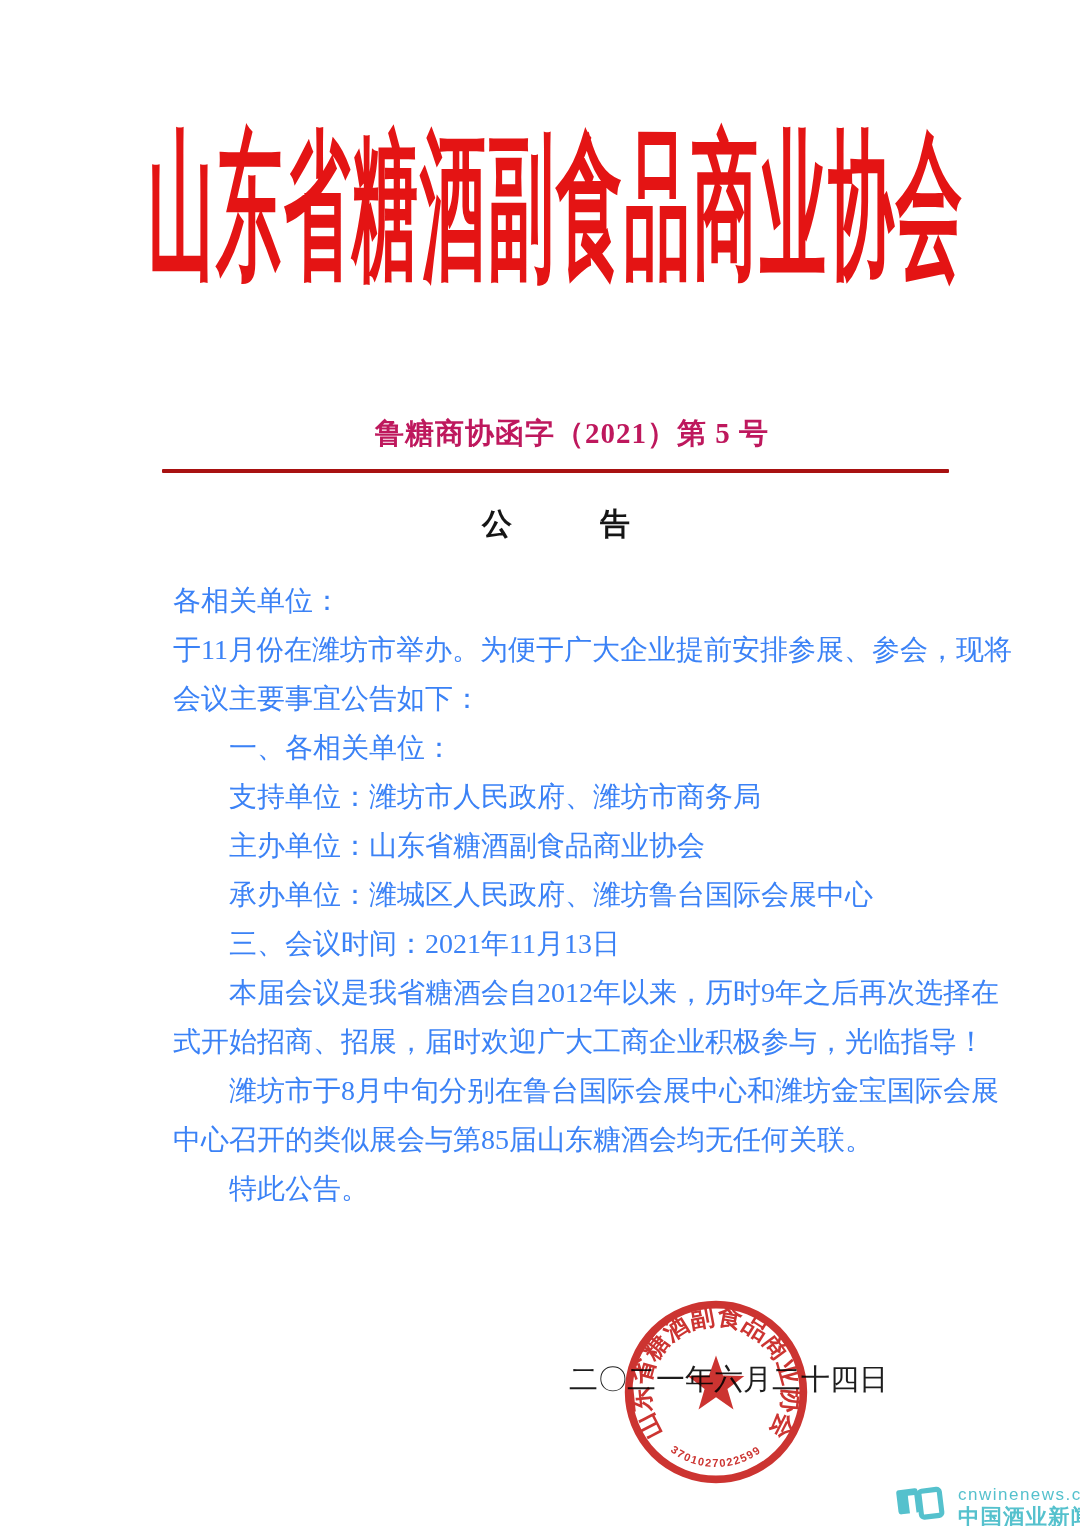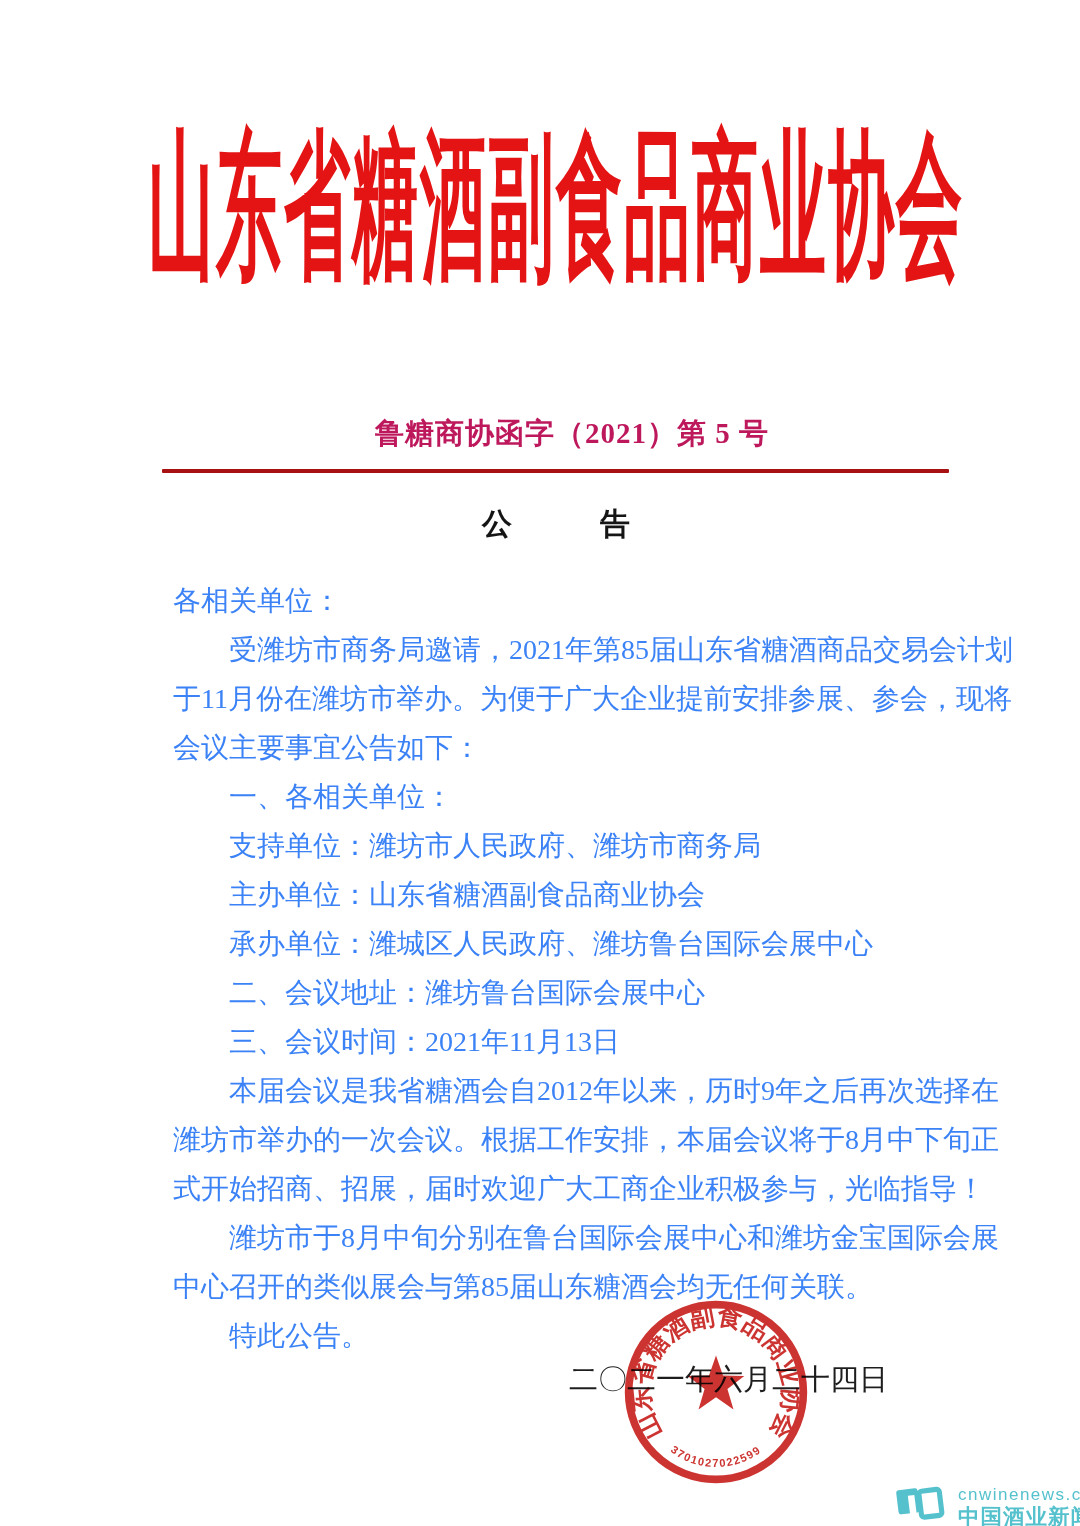--- a/index.html
+++ b/index.html
@@ -74,31 +74,28 @@
   <div class="letterhead">山东省糖酒副食品商业协会</div>
 
   <div class="doc-number">鲁糖商协函字（2021）第 5 号</div>
 
   <div class="red-rule"></div>
 
   <div class="notice-title">公告</div>
 
   <div class="doc-body">
     <div class="bline">各相关单位：</div>
-    <div class="bline">　　受潍坊市商务局邀请，2021年第85届山东省糖酒商品交易会计划</div>
     <div class="bline">于11月份在潍坊市举办。为便于广大企业提前安排参展、参会，现将</div>
     <div class="bline">会议主要事宜公告如下：</div>
     <div class="bline">　　一、各相关单位：</div>
     <div class="bline">　　支持单位：潍坊市人民政府、潍坊市商务局</div>
     <div class="bline">　　主办单位：山东省糖酒副食品商业协会</div>
     <div class="bline">　　承办单位：潍城区人民政府、潍坊鲁台国际会展中心</div>
-    <div class="bline">　　二、会议地址：潍坊鲁台国际会展中心</div>
     <div class="bline">　　三、会议时间：2021年11月13日</div>
     <div class="bline">　　本届会议是我省糖酒会自2012年以来，历时9年之后再次选择在</div>
-    <div class="bline">潍坊市举办的一次会议。根据工作安排，本届会议将于8月中下旬正</div>
     <div class="bline">式开始招商、招展，届时欢迎广大工商企业积极参与，光临指导！</div>
     <div class="bline">　　潍坊市于8月中旬分别在鲁台国际会展中心和潍坊金宝国际会展</div>
     <div class="bline">中心召开的类似展会与第85届山东糖酒会均无任何关联。</div>
     <div class="bline">　　特此公告。</div>
   </div>
 
   <div class="date-line">二〇二一年六月二十四日</div>
 
   <svg class="seal" viewBox="0 0 200 200" xmlns="http://www.w3.org/2000/svg">
     <defs>

